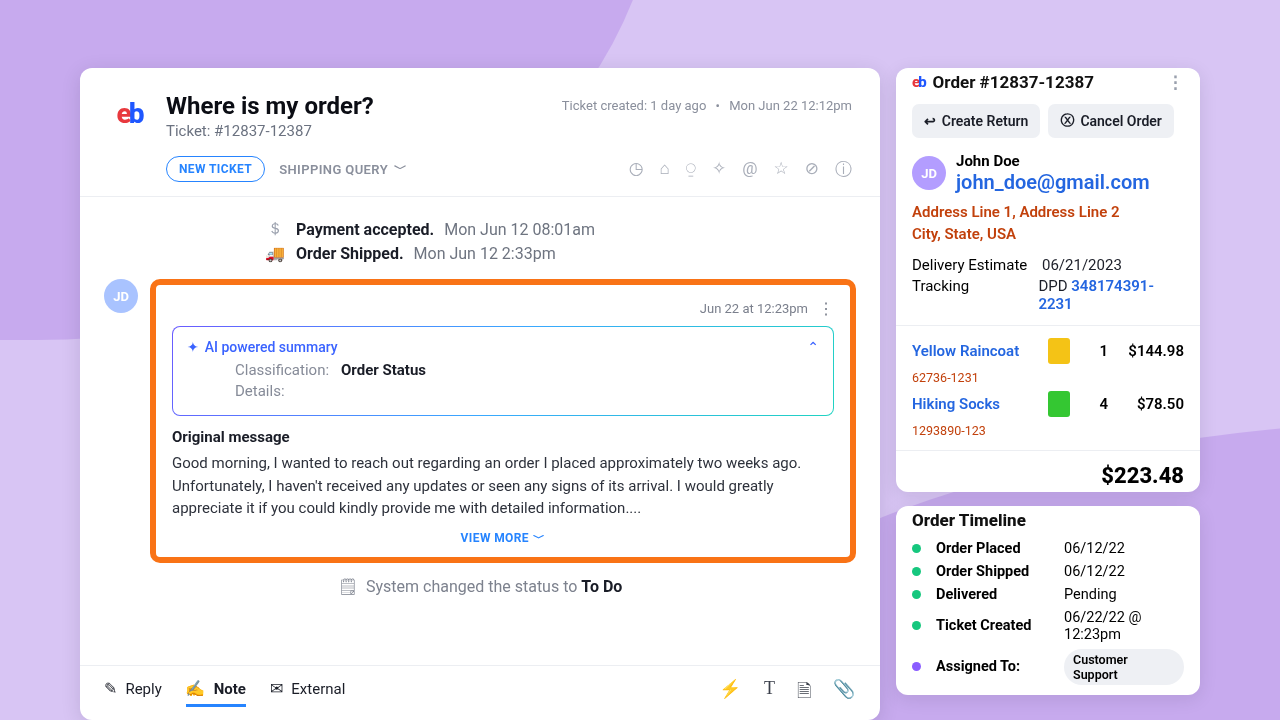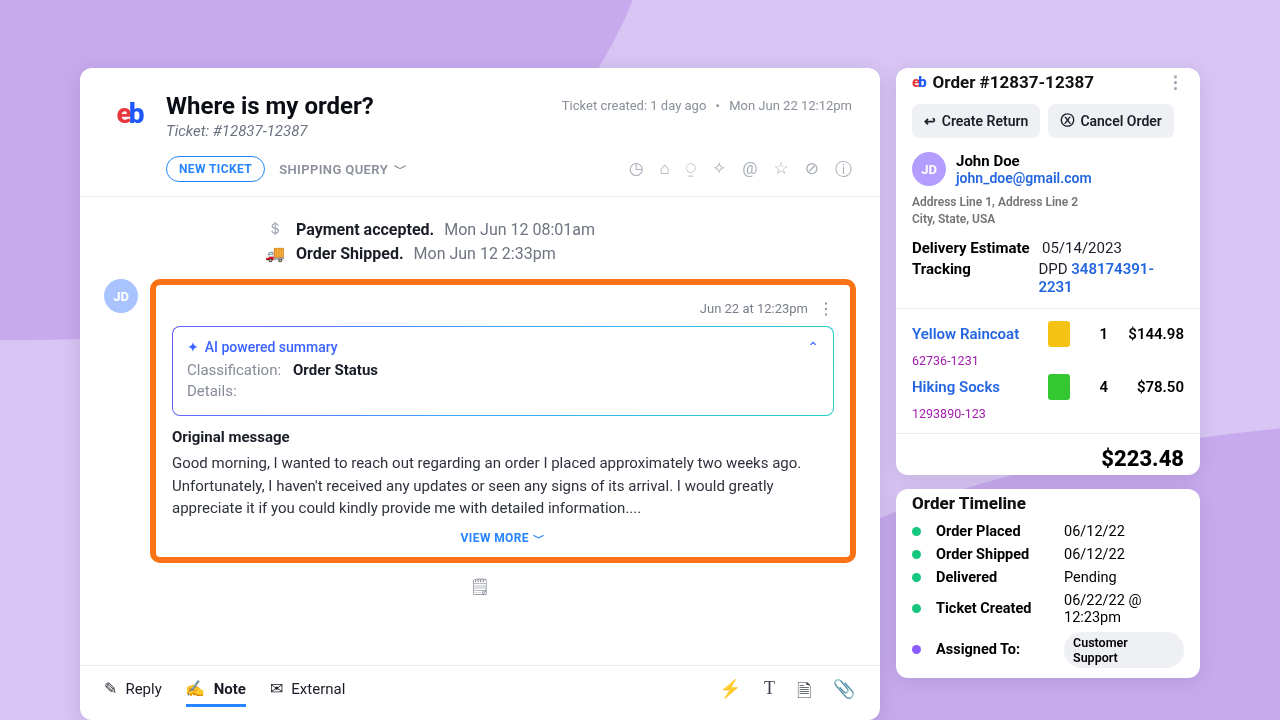--- a/index.html
+++ b/index.html
@@ -30,21 +30,21 @@
   }
   .ticket-head { padding:24px 28px 14px; border-bottom:1px solid #eceef2; }
   .th-row1 { display:flex; gap:16px; }
   .logo {
     width:42px; height:42px; display:flex; align-items:center; justify-content:center;
     font-weight:800; font-size:28px; letter-spacing:-3px; flex:none;
   }
   .logo .e{color:#e8383d;} .logo .b{color:#1f57ff;}
   .th-titles { flex:1; }
   .ticket-title { font-size:24px; font-weight:700; color:#0b0d14; }
-  .ticket-sub   { font-size:15px; color:#6b7280; margin-top:2px;font-style:italic; }
+  .ticket-sub   { font-size:15px; color:#6b7280; margin-top:2px; }
   .ticket-meta  { font-size:13px; color:#8a8f9c; text-align:right; margin-top:6px; }
   .ticket-meta .dot{margin:0 6px;}
 
   .th-row2 { display:flex; align-items:center; gap:14px; margin-top:16px; padding-left:58px;}
   .pill-new {
     border:1.5px solid #2684ff; color:#2684ff; font-size:12px; font-weight:700;
     letter-spacing:.4px; padding:5px 12px; border-radius:999px;
   }
   .cat-dd { color:#8a8f9c; font-size:13px; font-weight:600; letter-spacing:.4px; display:flex; align-items:center; gap:6px; cursor:pointer;}
   .th-icons { margin-left:auto; display:flex; gap:16px; color:#a9aeb9; font-size:17px; }
@@ -67,21 +67,21 @@
     border-radius:8px; padding:12px 14px 12px 14px;
     background:linear-gradient(#fff,#fff) padding-box,
                linear-gradient(120deg,#6a5bff 0%, #3aa8ff 50%, #20d3c2 100%) border-box;
     border:1.5px solid transparent;
     position:relative;
     margin-bottom:12px;
   }
   .ai-head{ display:flex; align-items:center; gap:6px; color:#3a63ff; font-size:14px; font-weight:500; margin-bottom:6px;}
   .ai-chev{ margin-left:auto; color:#3a63ff; cursor:pointer;}
   .ai-row{ display:flex; gap:14px; font-size:15px; margin:3px 0;}
-  .ai-row .k{ color:#868b98; width:92px; flex:none;}
+  .ai-row .k{ color:#868b98; width:92px; flex:none;margin-left:48px;}
   .ai-row .v{ color:#1a1d27;}
   .ai-row.cls .v{font-weight:700;}
 
   .orig-title{font-weight:700; font-size:15px; color:#1a1d27; margin-bottom:6px;}
   .orig-body {font-size:15px; color:#2e323c; line-height:1.5;}
   .view-more{ text-align:center; color:#2684ff; font-size:12px; font-weight:700; letter-spacing:.4px; padding:10px 0 4px; cursor:pointer;}
   .view-more .chev{margin-left:4px;}
 
   .sys-line{ text-align:center; color:#7d828e; font-size:16px; display:flex; align-items:center; justify-content:center; gap:8px; margin:6px 0 8px;}
   .sys-line b{color:#1a1d27;}
@@ -97,31 +97,31 @@
   .side { flex:1; display:flex; flex-direction:column; gap:14px; min-width:0;}
   .panel{ background:#fff; border-radius:12px; box-shadow:0 4px 18px rgba(20,20,40,.10); padding:4px 16px;}
   .p-head{ display:flex; align-items:center; gap:8px; font-size:17px; font-weight:700; color:#111;}
   .p-head .mini-logo{font-size:15px; font-weight:800; letter-spacing:-2px;}
   .p-head .kebab{margin-left:auto; color:#9aa0ad; cursor:pointer;}
   .p-actions{ display:flex; gap:8px; margin:12px 0 14px;}
   .btn-g{ background:#eef0f4; border-radius:7px; padding:8px 12px; font-size:14px; font-weight:600; display:flex; align-items:center; gap:6px; cursor:pointer; color:#1a1d27;}
   .cust{ display:flex; gap:10px; align-items:center; margin-bottom:4px;}
   .cust .avatar{background:#b39dff;}
   .cust .nm{font-weight:700; font-size:15px;}
-  .cust .em{color:#2466e0; font-size:14px; font-weight:600;}
-  .addr{font-size:12px; color:#737373; font-weight:600; margin:8px 0 10px; line-height:1.45;}
+  .cust .em{color:#2466e0; font-size:20px; font-weight:600;}
+  .addr{font-size:15px; color:#c2410c; font-weight:600; margin:8px 0 10px; line-height:1.45;}
   .kv{display:flex; font-size:15px; margin:3px 0;}
-  .kv .k{width:130px; font-weight:700;}
+  .kv .k{width:130px; font-weight:400;}
   .kv .v{color:#1c1f29;}
   .kv .v .lk{color:#2466e0; font-weight:600;}
   .hr{height:1px; background:#eceef2; margin:12px -16px;}
 
   .item{display:grid; grid-template-columns: 1fr 28px 26px 70px; align-items:center; gap:6px; font-size:15px; margin:6px 0;}
   .item .nm{color:#2466e0; font-weight:600;}
-  .item .sku{grid-column:1; font-size:12.5px; color:#a21caf;}
+  .item .sku{grid-column:1; font-size:12.5px; color:#c2410c;}
   .item .thumb{width:22px;height:26px;border-radius:3px;}
   .item .qty,.item .price{text-align:right; font-weight:600;}
   .total{ text-align:right; font-size:22px; font-weight:800; margin-top:10px;}
 
   .panel h3{font-size:17px; font-weight:800; color:#111; margin-bottom:10px;}
   .tl-row{display:grid; grid-template-columns:16px 120px 1fr; gap:8px; align-items:center; font-size:14.5px; margin:6px 0;}
   .tl-row .dot{width:9px;height:9px;border-radius:50%; background:#16c77e;}
   .tl-row .dot.p{background:#8a5cff;}
   .tl-row .k{font-weight:700;}
   .tl-row .chip{background:#eef0f4; border-radius:999px; padding:3px 9px; font-size:12.5px; font-weight:600; justify-self:start;}
@@ -214,20 +214,21 @@
           <div class="orig-title">Original message</div>
           <div class="orig-body">Good morning, I wanted to reach out regarding an order I placed approximately two weeks ago. Unfortunately, I haven't received any updates or seen any signs of its arrival. I would greatly appreciate it if you could kindly provide me with detailed information....</div>
           <div class="view-more">
             <span>VIEW MORE</span><span class="chev">﹀</span>
           </div>
         </div>
       </div>
 
       <div class="sys-line">
         <span>🗒</span>
+        <span><span>System changed the status to </span><b>To Do</b></span>
       </div>
     </div>
 
     <div class="composer">
       <div class="ctab">
         <span class="ico">✎</span>
         <span>Reply</span>
       </div>
       <div class="ctab active">
         <span class="ico">✍</span>
@@ -275,21 +276,21 @@
           <div class="nm">John Doe</div>
           <div class="em">john_doe@gmail.com</div>
         </div>
       </div>
       <div class="addr">
         <div>Address Line 1, Address Line 2</div>
         <div>City, State, USA</div>
       </div>
       <div class="kv">
           <span class="k">Delivery Estimate</span>
-          <span class="v">05/14/2023</span>
+          <span class="v">06/21/2023</span>
         </div>
       <div class="kv">
           <span class="k">Tracking</span>
         <span class="v">
           <span>DPD </span><span class="lk">348174391-2231</span>
         </span>
       </div>
 
       <div class="hr"></div>
 

